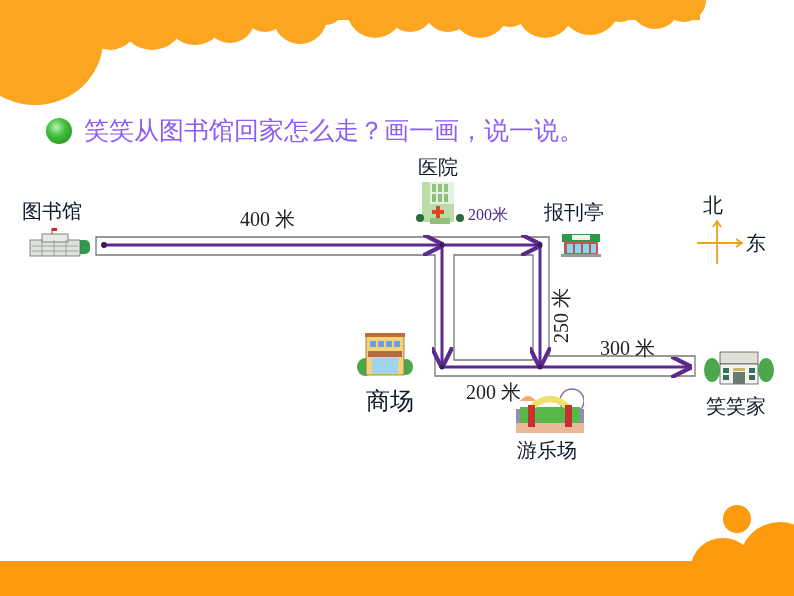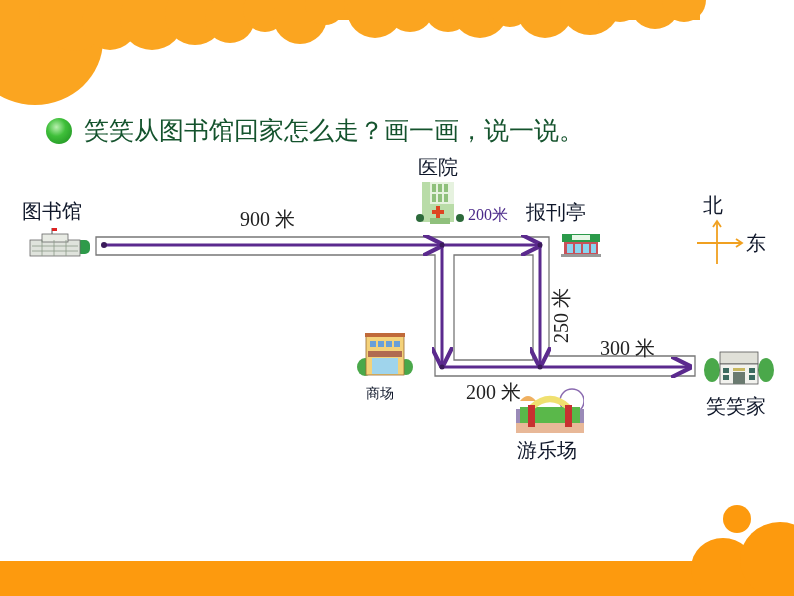--- a/index.html
+++ b/index.html
@@ -1,20 +1,20 @@
 <!DOCTYPE html>
 <html><head>
 <meta charset="utf-8">
 <style>
   html,body{margin:0;padding:0;}
   body{width:794px;height:596px;position:relative;overflow:hidden;background:#ffffff;font-family:"DejaVu Serif","Liberation Serif",serif;}
   .abs{position:absolute;}
   .lbl{position:absolute;color:#0f172a;font-family:"DejaVu Sans","Liberation Sans",sans-serif;white-space:nowrap;}
   .dist{position:absolute;color:#222;font-family:"Liberation Serif","DejaVu Serif",serif;font-size:20px;white-space:nowrap;}
-  #prompt{position:absolute;left:84px;top:114px;font-size:25px;color:#14532d;font-family:"DejaVu Sans","Liberation Sans",sans-serif;letter-spacing:0px;}
+  #prompt{position:absolute;left:84px;top:114px;font-size:25px;color:#8b5cf6;font-family:"DejaVu Sans","Liberation Sans",sans-serif;letter-spacing:0px;}
   #bullet{position:absolute;left:46px;top:118px;width:26px;height:26px;border-radius:50%;
      background:radial-gradient(circle at 40% 35%,#b9f0b0 0%,#3fbf3a 40%,#1a8a1e 100%);}
 </style>
 </head>
 <body>
 
 <svg class="abs" style="left:0;top:0" width="794" height="110" viewBox="0 0 794 110">
   <g fill="#fba520">
     <rect x="0" y="0" width="700" height="20"></rect>
     <ellipse cx="35" cy="40" rx="68" ry="65"></ellipse>
@@ -87,21 +87,21 @@
   <line x1="26" y1="0" x2="26" y2="6" stroke="#555"></line>
   <rect x="26" y="0" width="5" height="3" fill="#d22"></rect>
   <g stroke="#8a9a88" stroke-width="0.8">
       <line x1="6" y1="18" x2="52" y2="18"></line>
       <line x1="6" y1="23" x2="52" y2="23"></line>
       <line x1="16" y1="12" x2="16" y2="28"></line>
       <line x1="28" y1="12" x2="28" y2="28"></line>
       <line x1="40" y1="12" x2="40" y2="28"></line>
     </g>
 </svg>
-<div class="dist" style="left:240px;top:206px;">900 米</div>
+<div class="dist" style="left:240px;top:206px;">400 米</div>
 
 <div class="lbl" style="left:418px;top:154px;font-size:20px;">医院</div>
 <svg class="abs" style="left:416px;top:180px" width="50" height="46" viewBox="0 0 50 46">
   <rect x="6" y="2" width="32" height="40" fill="#b9dca8"></rect>
   <rect x="14" y="2" width="24" height="22" fill="#e6f2df"></rect>
   <g fill="#8fc07c">
       <rect x="16" y="4" width="4" height="8"></rect>
       <rect x="22" y="4" width="4" height="8"></rect>
       <rect x="28" y="4" width="4" height="8"></rect>
       <rect x="16" y="14" width="4" height="8"></rect>
@@ -109,21 +109,21 @@
       <rect x="28" y="14" width="4" height="8"></rect>
     </g>
   <rect x="20" y="26" width="4" height="12" fill="#d42"></rect>
     <rect x="16" y="30" width="12" height="4" fill="#d42"></rect>
   <rect x="14" y="38" width="20" height="6" fill="#8fc07c"></rect>
   <circle cx="4" cy="38" r="4" fill="#2c6a3a"></circle>
     <circle cx="44" cy="38" r="4" fill="#2c6a3a"></circle>
 </svg>
 <div class="dist" style="left:468px;top:205px;font-size:16px;color:#4b2a8a;font-family:Liberation Serif, serif;">200米</div>
 
-<div class="lbl" style="left:526px;top:199px;font-size:20px;">报刊亭</div>
+<div class="lbl" style="left:544px;top:199px;font-size:20px;">报刊亭</div>
 <svg class="abs" style="left:560px;top:232px" width="42" height="26" viewBox="0 0 42 26">
   <rect x="2" y="2" width="38" height="8" fill="#2b9a4a"></rect>
   <rect x="12" y="3" width="18" height="5" fill="#e6f7e6"></rect>
   <rect x="4" y="10" width="34" height="12" fill="#c8515a"></rect>
   <g fill="#8ad4f0">
       <rect x="7" y="12" width="6" height="9"></rect>
       <rect x="15" y="12" width="6" height="9"></rect>
       <rect x="23" y="12" width="6" height="9"></rect>
       <rect x="31" y="12" width="5" height="9"></rect>
     </g>
@@ -143,21 +143,21 @@
   <rect x="8" y="2" width="40" height="4" fill="#c06a3a"></rect>
   <g fill="#6a9fd8">
       <rect x="13" y="10" width="6" height="6"></rect>
       <rect x="21" y="10" width="6" height="6"></rect>
       <rect x="29" y="10" width="6" height="6"></rect>
       <rect x="37" y="10" width="6" height="6"></rect>
     </g>
   <rect x="11" y="20" width="34" height="6" fill="#b06a50"></rect>
   <rect x="15" y="27" width="26" height="16" fill="#9fd4ec"></rect>
 </svg>
-<div class="lbl" style="left:366px;top:385px;font-size:14px;">商场</div>
+<div class="lbl" style="left:366px;top:385px;font-size:24px;">商场</div>
 
 <svg class="abs" style="left:516px;top:385px" width="68" height="48" viewBox="0 0 68 48">
   <circle cx="56" cy="16" r="12" fill="none" stroke="#8a6ab0" stroke-width="1.5"></circle>
   <rect x="0" y="24" width="68" height="14" fill="#9a8ab8"></rect>
   <rect x="0" y="38" width="68" height="10" fill="#e8b898"></rect>
   <path d="M4,16 Q12,6 20,16" fill="#f0b060"></path>
   <rect x="4" y="22" width="60" height="16" fill="#5ab84a"></rect>
   <path d="M16,22 Q34,6 52,22" fill="none" stroke="#f0e070" stroke-width="6"></path>
   <rect x="12" y="20" width="7" height="22" fill="#c83030"></rect>
   <rect x="49" y="20" width="7" height="22" fill="#c83030"></rect>

